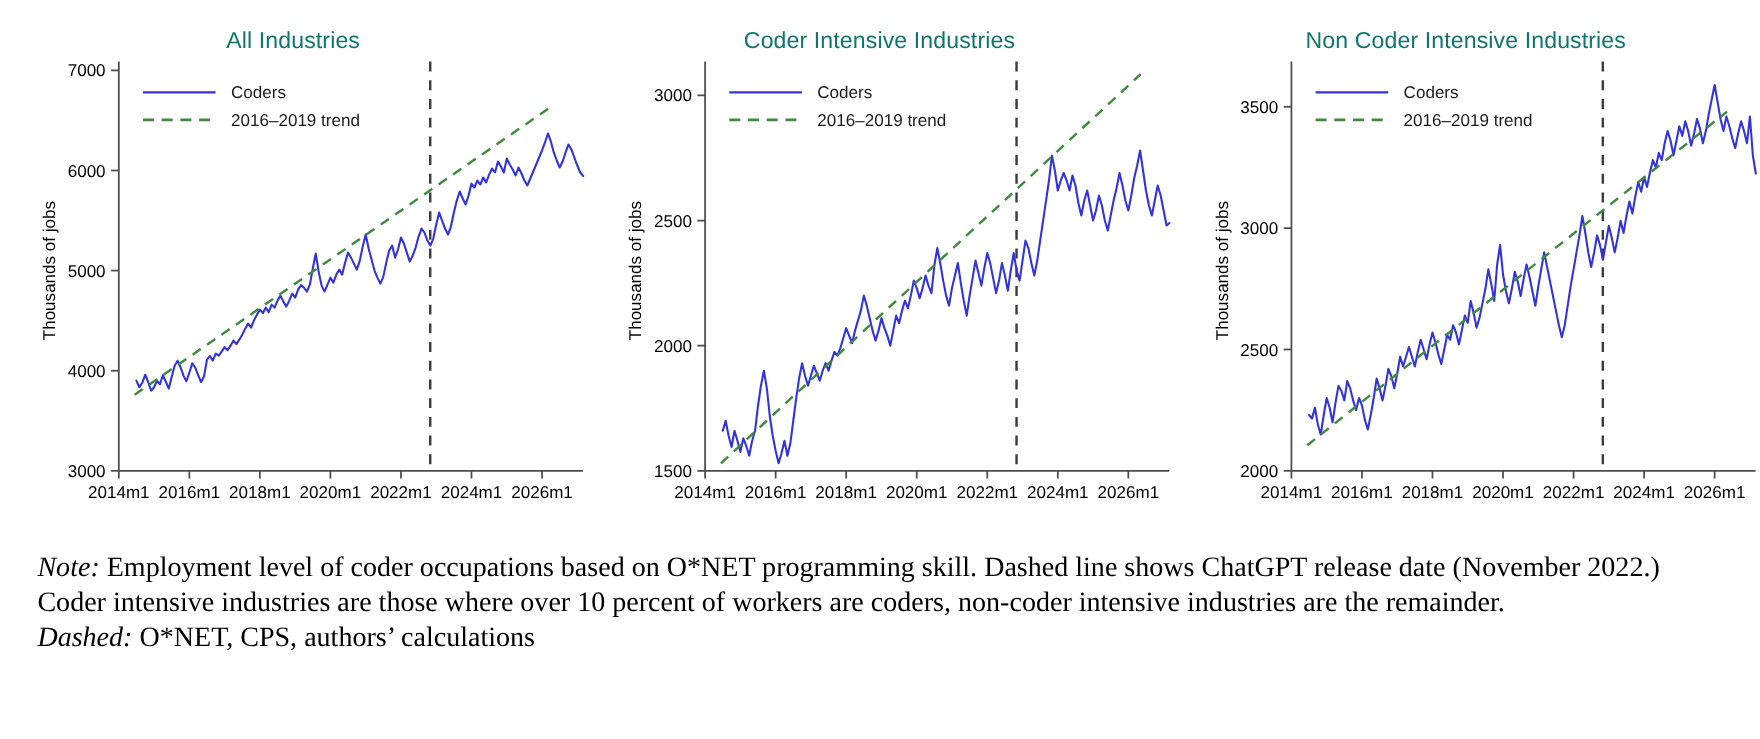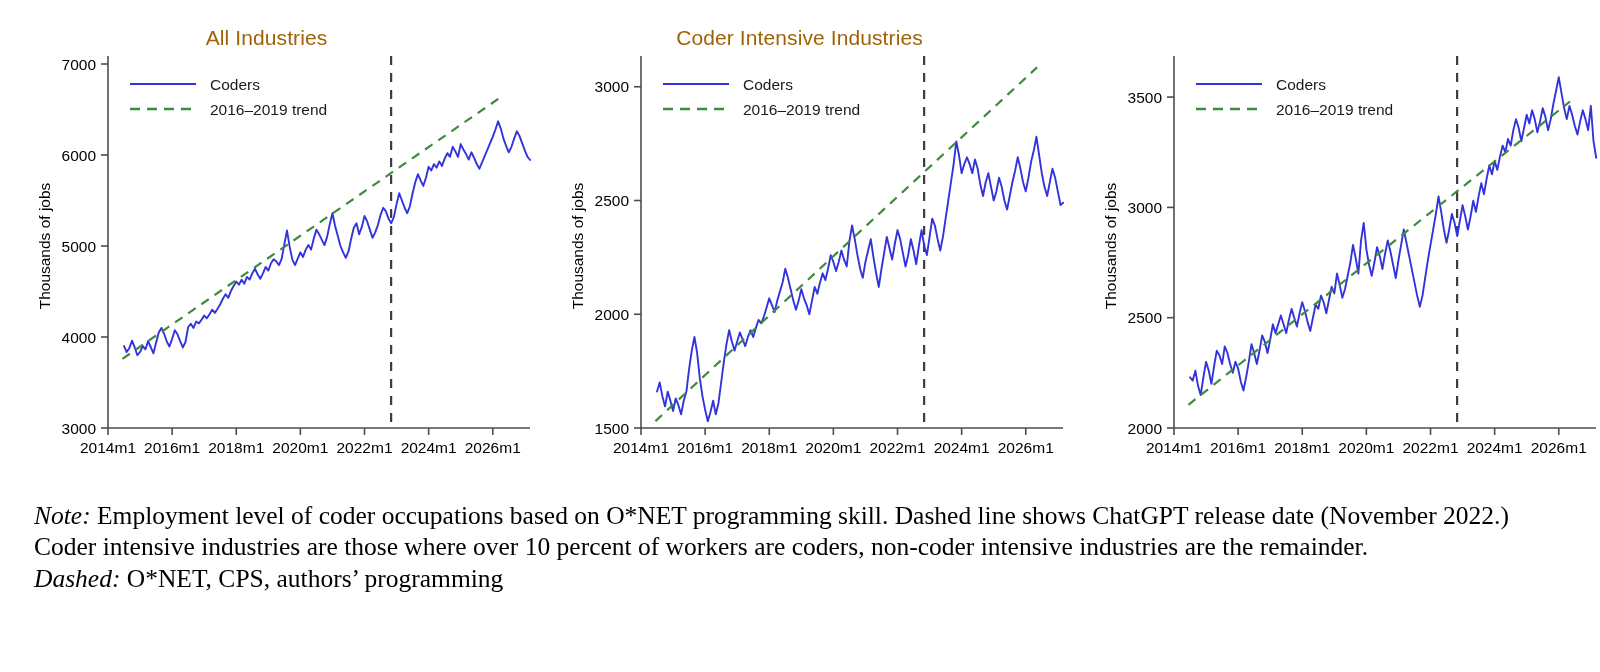--- a/index.html
+++ b/index.html
@@ -27,21 +27,21 @@
     position:relative;
     width:533px;height:490px;
   }
   .panel svg{display:block;}
   .panel-title{
     position:absolute;
     top:26px;left:0;width:100%;
     text-align:center;
     font-family:"Liberation Sans", sans-serif;
     font-size:21px;
-    color:#a16207;
+    color:#0f766e;
     letter-spacing:.1px;
     white-space:nowrap;
   }
   #notes{
     position:absolute;
     left:34px;top:500px;
     width:1540px;
     font-family:"Liberation Serif", serif;
     font-size:25.5px;
     line-height:31px;
@@ -145,20 +145,21 @@
           <path d="M124.03 391.60 L126.70 382.50 L129.38 396.15 L132.05 406.39 L134.72 391.60 L137.39 400.70 L140.06 410.94 L142.74 398.43 L145.41 405.25 L148.08 414.35 L150.75 400.70 L153.42 391.60 L156.10 368.85 L158.77 350.65 L161.44 337.00 L164.11 352.93 L166.78 377.95 L169.46 396.15 L172.13 409.80 L174.80 421.18 L177.47 412.07 L180.14 400.70 L182.81 414.35 L185.49 402.98 L188.16 382.50 L190.83 362.02 L193.50 343.82 L196.17 330.18 L198.85 341.55 L201.52 350.65 L204.19 341.55 L206.86 332.45 L209.53 339.27 L212.21 346.10 L214.88 337.00 L217.55 330.18 L220.22 337.00 L222.89 327.90 L225.57 319.94 L228.24 323.35 L230.91 316.52 L233.58 307.43 L236.25 298.32 L238.93 305.15 L241.60 311.98 L244.27 300.60 L246.94 291.50 L249.61 282.40 L252.29 268.75 L254.96 277.85 L257.63 289.23 L260.30 300.60 L262.97 309.70 L265.65 300.60 L268.32 289.23 L270.99 298.32 L273.66 305.15 L276.33 314.25 L279.01 300.60 L281.68 286.95 L284.35 293.77 L287.02 282.40 L289.69 273.30 L292.37 280.13 L295.04 268.75 L297.71 255.10 L300.38 261.93 L303.05 271.02 L305.72 261.93 L308.40 250.55 L311.07 259.65 L313.74 266.48 L316.41 241.45 L319.08 225.53 L321.76 239.17 L324.43 255.10 L327.10 268.75 L329.77 277.85 L332.44 261.93 L335.12 250.55 L337.79 239.17 L340.46 257.38 L343.13 273.30 L345.80 286.95 L348.48 268.75 L351.15 252.82 L353.82 236.90 L356.49 248.28 L359.16 259.65 L361.84 243.72 L364.51 230.08 L367.18 239.17 L369.85 252.82 L372.52 266.48 L375.20 255.10 L377.87 239.17 L380.54 250.55 L383.21 264.20 L385.88 246.00 L388.56 230.08 L391.23 246.00 L393.90 255.10 L396.57 236.90 L399.24 218.70 L401.92 225.53 L404.59 239.17 L407.26 250.55 L409.93 236.90 L412.60 218.70 L415.28 200.50 L417.95 182.30 L420.62 164.10 L423.29 141.35 L425.96 155.00 L428.63 173.20 L431.31 164.10 L433.98 157.27 L436.65 164.10 L439.32 173.20 L441.99 159.55 L444.67 168.65 L447.34 184.58 L450.01 195.95 L452.68 182.30 L455.35 173.20 L458.03 186.85 L460.70 200.50 L463.37 191.40 L466.04 177.75 L468.71 186.85 L471.39 200.50 L474.06 209.60 L476.73 195.95 L479.40 182.30 L482.07 170.93 L484.75 157.27 L487.42 168.65 L490.09 182.30 L492.76 191.40 L495.43 177.75 L498.11 161.82 L500.78 150.45 L503.45 136.80 L506.12 155.00 L508.79 173.20 L511.47 186.85 L514.14 195.95 L516.81 182.30 L519.48 168.65 L522.15 177.75 L524.83 191.40 L527.50 205.05 L530.17 202.78 " fill="none" stroke="#3333dd" stroke-width="1.9" stroke-linejoin="round" stroke-linecap="round"></path>
           <line x1="122.428571428573" y1="421.175" x2="503.98412698412693" y2="67.41250000000002" stroke="#3f8a3f" stroke-width="2.2" stroke-dasharray="9 7" fill="none"></line>
           <line x1="130" y1="84" x2="196" y2="84" stroke="#3333dd" stroke-width="2.2"></line>
           <text x="210" y="89.5" class="legend-text">Coders</text>
           <line x1="130" y1="109" x2="196" y2="109" stroke="#3f8a3f" stroke-width="2.4" stroke-dasharray="10 7"></line>
           <text x="210" y="114.5" class="legend-text">2016–2019 trend</text>
         </svg>
     </div>
 
     <div class="panel">
+      <div class="panel-title">Non Coder Intensive Industries</div>
       <svg class="plot-svg" width="533" height="490">
           <line x1="108" y1="56" x2="108" y2="428" stroke="#4d4d4d" stroke-width="1.6"></line>
           <line x1="108" y1="428" x2="530" y2="428" stroke="#4d4d4d" stroke-width="1.6"></line>
           <line x1="101" y1="428" x2="108" y2="428" stroke="#4d4d4d" stroke-width="1.6"></line>
           <text x="96" y="433.5" text-anchor="end" class="ax-label">2000</text>
           <line x1="101" y1="317.6969696969697" x2="108" y2="317.6969696969697" stroke="#4d4d4d" stroke-width="1.6"></line>
           <text x="96" y="323.1969696969697" text-anchor="end" class="ax-label">2500</text>
           <line x1="101" y1="207.39393939393938" x2="108" y2="207.39393939393938" stroke="#4d4d4d" stroke-width="1.6"></line>
           <text x="96" y="212.89393939393938" text-anchor="end" class="ax-label">3000</text>
           <line x1="101" y1="97.09090909090912" x2="108" y2="97.09090909090912" stroke="#4d4d4d" stroke-width="1.6"></line>
@@ -185,16 +186,16 @@
           <text x="210" y="89.5" class="legend-text">Coders</text>
           <line x1="130" y1="109" x2="196" y2="109" stroke="#3f8a3f" stroke-width="2.4" stroke-dasharray="10 7"></line>
           <text x="210" y="114.5" class="legend-text">2016–2019 trend</text>
         </svg>
     </div>
 
   </div>
 
   <div id="notes">
     <p id="note-block"><span class="lbl">Note:</span><span> Employment level of coder occupations based on O*NET programming skill.  Dashed line shows ChatGPT release date (November 2022.) Coder intensive industries are those where over 10 percent of workers are coders, non-coder intensive industries are the remainder.</span></p>
-    <p id="source-block"><span class="lbl">Dashed:</span><span>  O*NET, CPS, authors’ programming</span></p>
+    <p id="source-block"><span class="lbl">Dashed:</span><span>  O*NET, CPS, authors’ calculations</span></p>
   </div>
 
 </div>
 
 </body></html>

